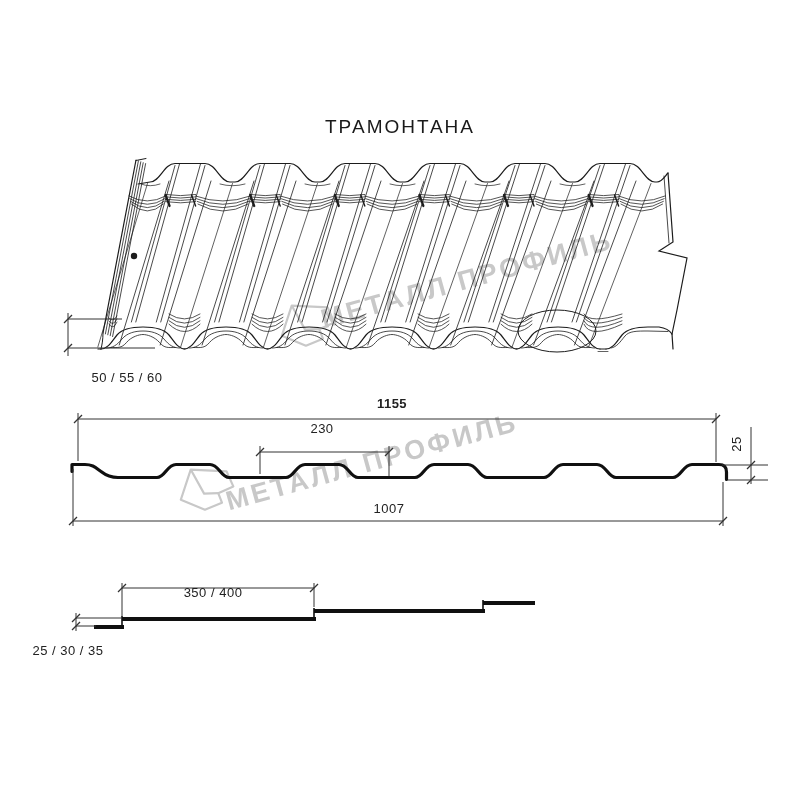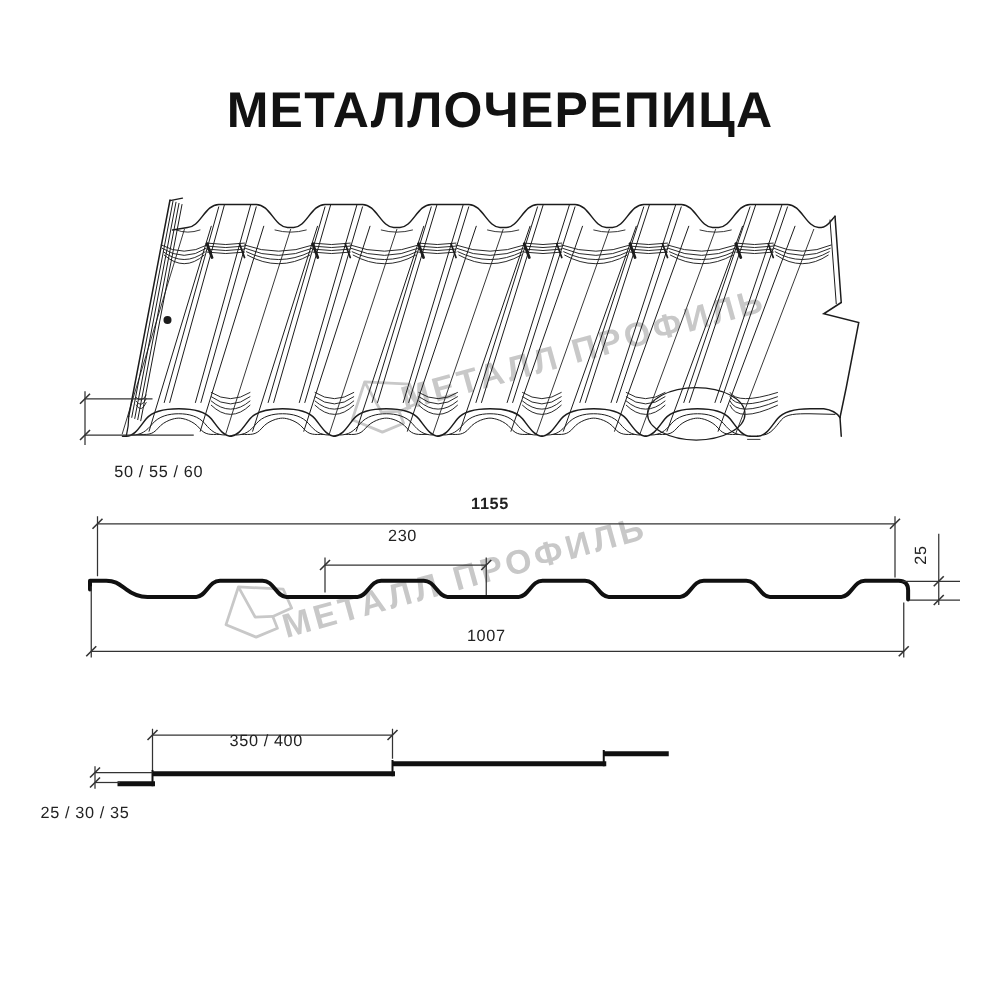--- a/index.html
+++ b/index.html
@@ -274,21 +274,21 @@
           <path d="M310,592 L318,584" stroke-width="1.3"></path>
         <path d="M76,618 H122"></path>
           <path d="M76,626 H96"></path>
           <path d="M76,613 V631"></path>
         <path d="M72,622 L80,614" stroke-width="1.3"></path>
           <path d="M72,630 L80,622" stroke-width="1.3"></path>
       </g>
     </g>
   </svg>
 
-  <span class="abs ctr title">МЕТАЛЛОЧЕРЕПИЦА</span>
+  <span class="abs ctr subtitle">ТРАМОНТАНА</span>
   <span class="abs ctr lbl" style="left:127px;top:377px;">50 / 55 / 60</span>
   <span class="abs ctr lbl" style="left:392px;top:403px;font-weight:bold;">1155</span>
   <span class="abs ctr lbl" style="left:322px;top:428px;">230</span>
   <span class="abs rot90 lbl" style="left:736px;top:444px;">25</span>
   <span class="abs ctr lbl" style="left:389px;top:508px;">1007</span>
   <span class="abs ctr lbl" style="left:213px;top:592px;">350 / 400</span>
   <span class="abs ctr lbl" style="left:68px;top:650px;">25 / 30 / 35</span>
 </div>
 
 </body></html>

